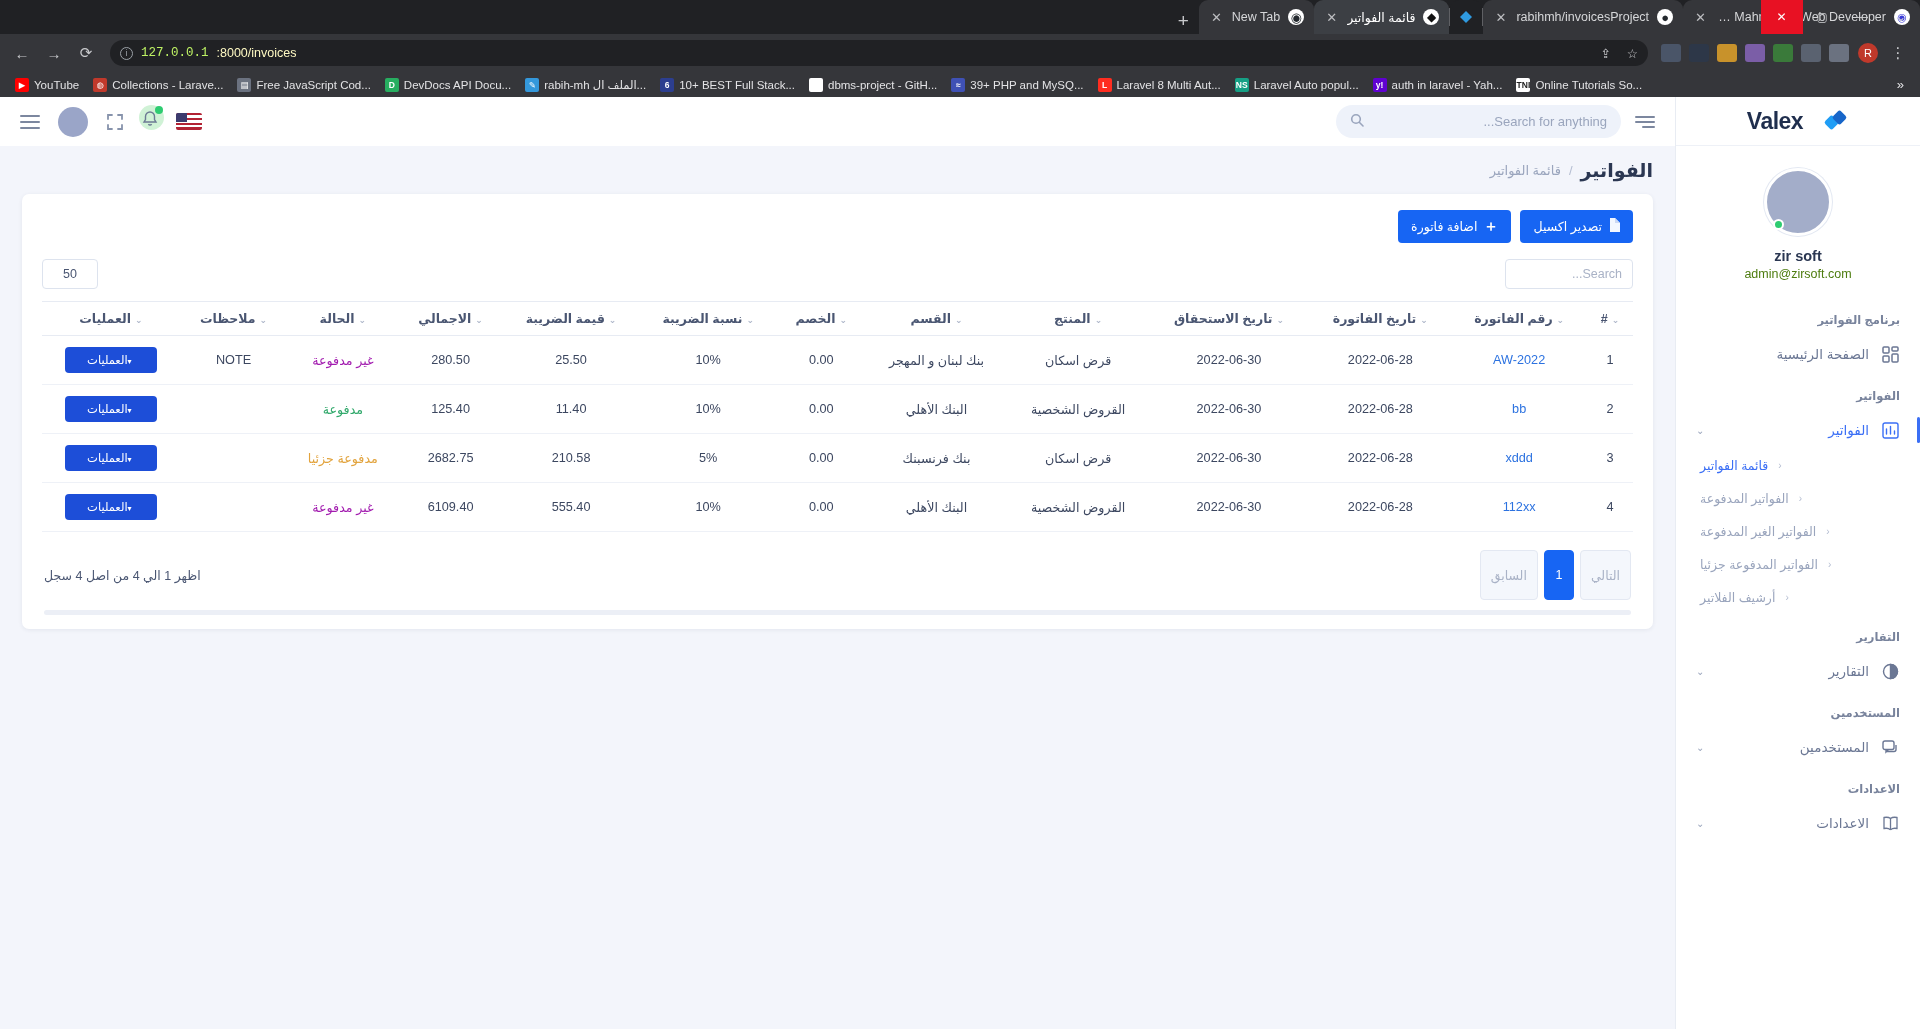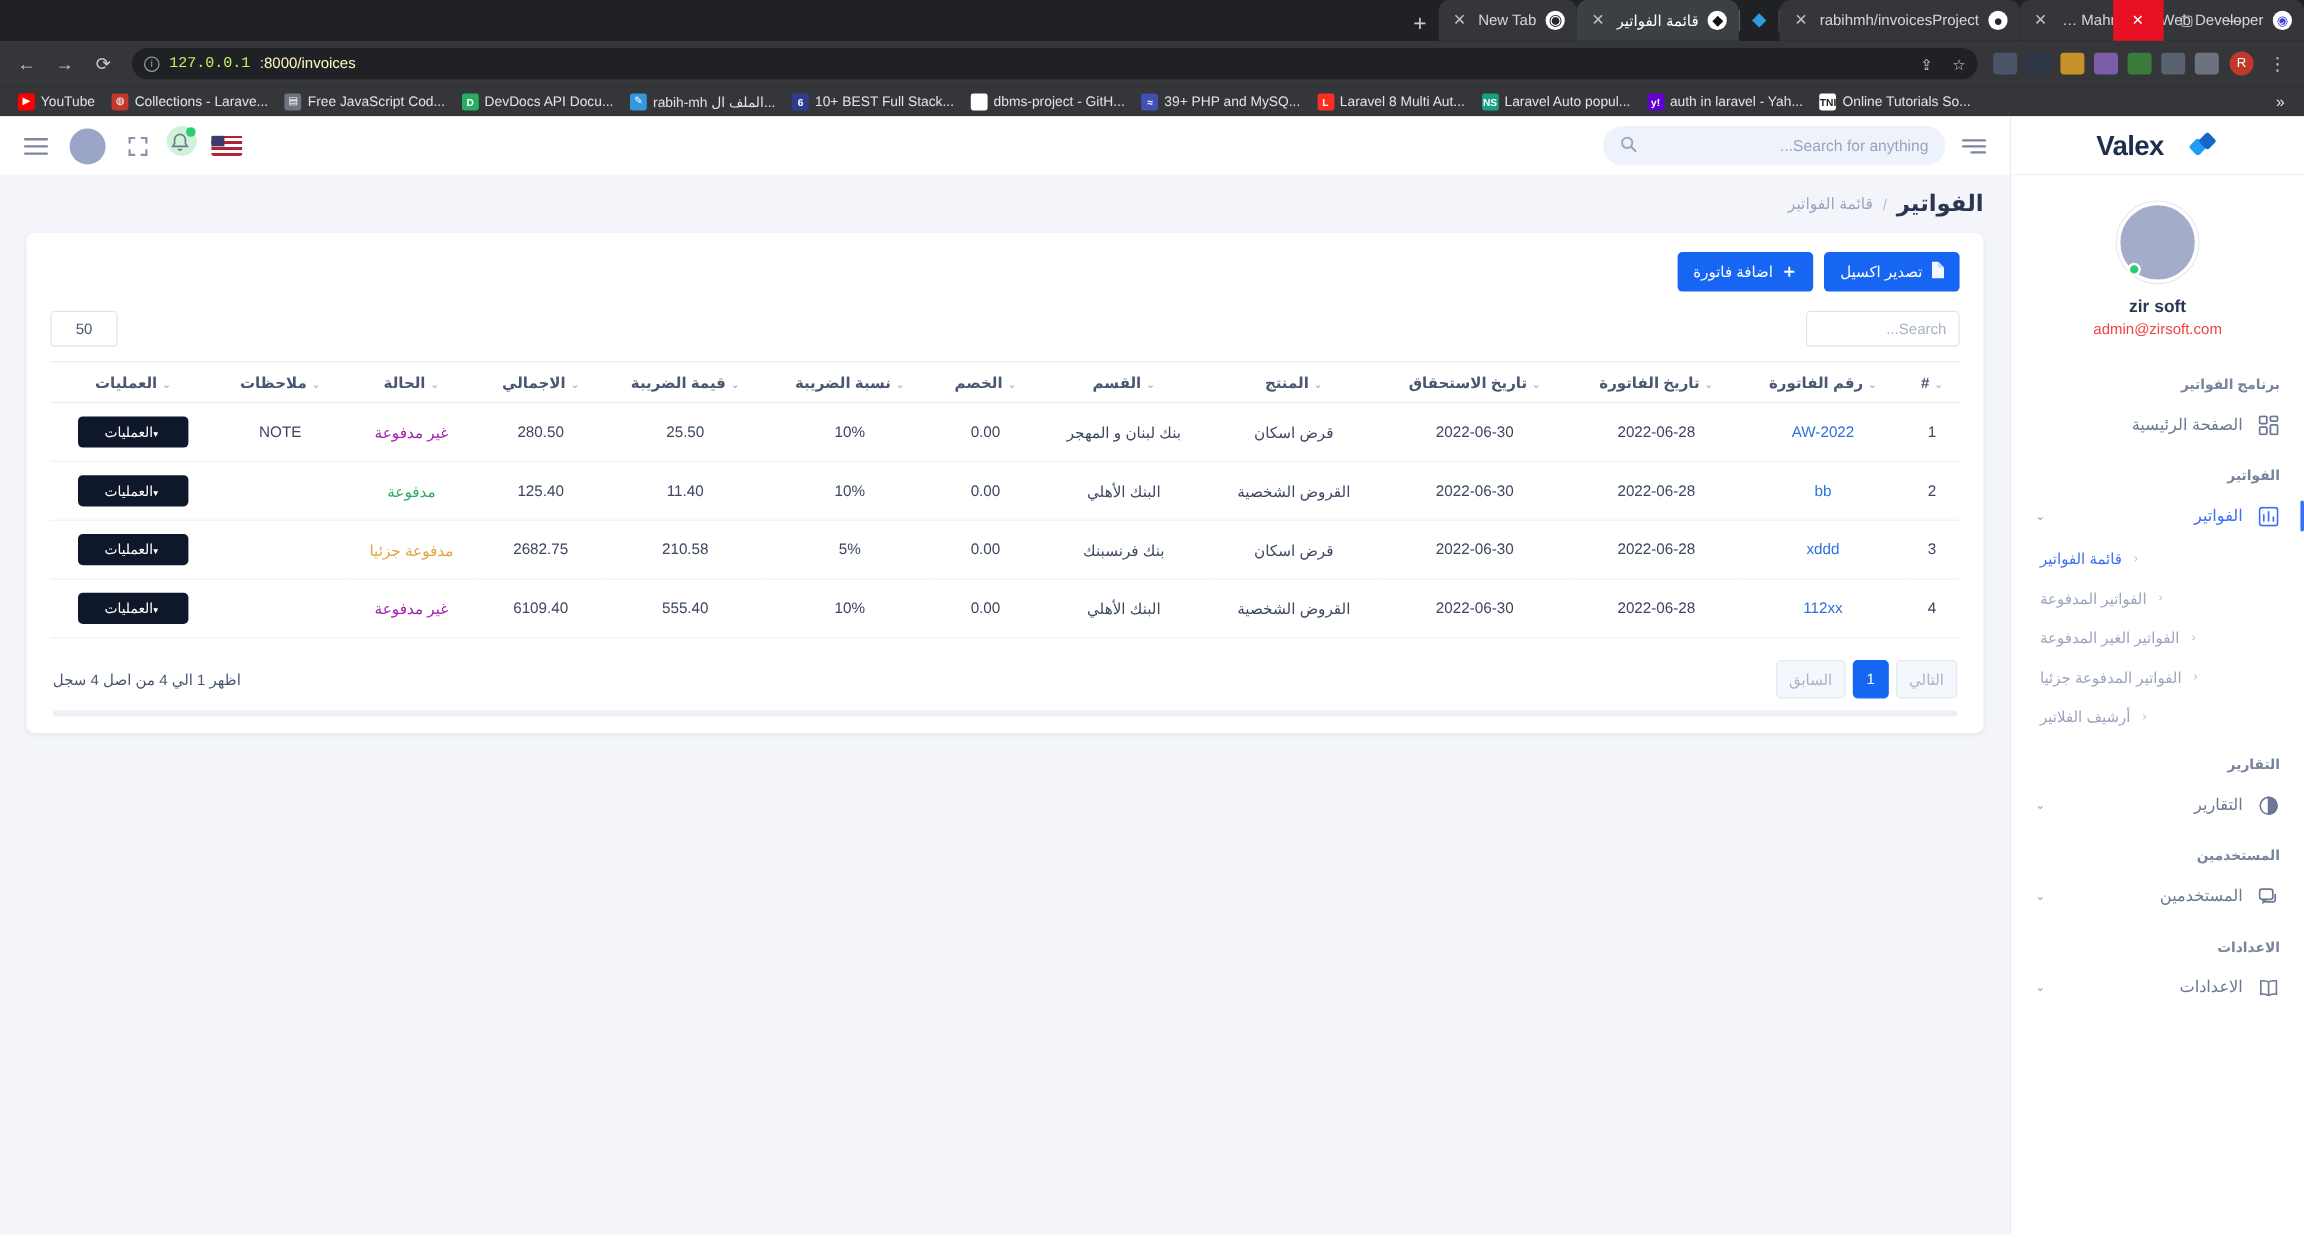--- a/index.html
+++ b/index.html
@@ -111,21 +111,21 @@
   .avatar-lg {
     width: 68px; height: 68px; border-radius: 50%; background: #a3adc9;
     margin: 0 auto; position: relative; border: 3px solid #fff;
     box-shadow: 0 0 0 1px #e3e8f2;
   }
   .avatar-dot {
     position: absolute; width: 11px; height: 11px; border-radius: 50%;
     background: #2ecc71; border: 2px solid #fff; bottom: 3px; left: 6px;
   }
   .profile-name { margin-top: 12px; font-size: 14.5px; font-weight: bold; color: #2b3752; }
-  .profile-mail { margin-top: 3px; font-size: 12.5px; color: #ef4444; }
+  .profile-mail { margin-top: 3px; font-size: 12.5px; color: #4d7c0f; }
 
   .nav { padding: 10px 0 0; font-size: 13px; }
   .nav-heading {
     font-size: 11.5px; font-weight: bold; color: #78839c;
     padding: 16px 20px 8px; text-align: right;
   }
   .nav-item {
     display: flex; align-items: center; height: 38px; padding: 0 20px;
     color: #6b7794; position: relative; gap: 12px;
   }
@@ -234,33 +234,33 @@
   tbody td {
     font-size: 12.7px; color: #3c4760; padding: 11px 10px; text-align: center;
     border-bottom: 1px solid #eef1f7; white-space: nowrap;
   }
   tbody tr:last-child td { border-bottom: 1px solid #eef1f7; }
   td.inv-no a { color: #2c72e0; text-decoration: none; }
   .st-unpaid { color: #a21caf; }
   .st-paid { color: #2fa86a; }
   .st-partial { color: #e2a33c; }
   .ops-btn {
-    background: #0f172a; color: #fff; border: 0; border-radius: 4px;
+    background: #1d4ed8; color: #fff; border: 0; border-radius: 4px;
     font-size: 11.5px; padding: 6px 22px; font-family: inherit; cursor: pointer;
   }
   .ops-btn .caret { font-size: 8px; margin-right: 3px; }
 
   .table-foot {
     display: flex; align-items: center; justify-content: space-between;
     padding: 18px 2px 10px;
   }
   .showing { font-size: 12.5px; color: #4a5672; }
   .pager { display: flex; gap: 6px; flex-direction: row-reverse; }
   .pg {
-    min-width: 36px; height: 32px; border: 1px solid #e3e8f2; border-radius: 4px;
+    min-width: 36px; height: 50px; border: 1px solid #e3e8f2; border-radius: 4px;
     background: #f4f7fc; color: #a9b2c6; font-size: 12.5px; display: flex;
     align-items: center; justify-content: center; padding: 0 10px;
     font-family: inherit; cursor: pointer;
   }
   .pg.num { background: #1765f3; border-color: #1765f3; color: #fff; min-width: 30px; }
 
   .scroll-hint { height: 5px; background: #eceff6; border-radius: 3px; margin: 0 2px 4px; }
 
   .footer {
     height: 56px; display: flex; align-items: center; justify-content: center;

